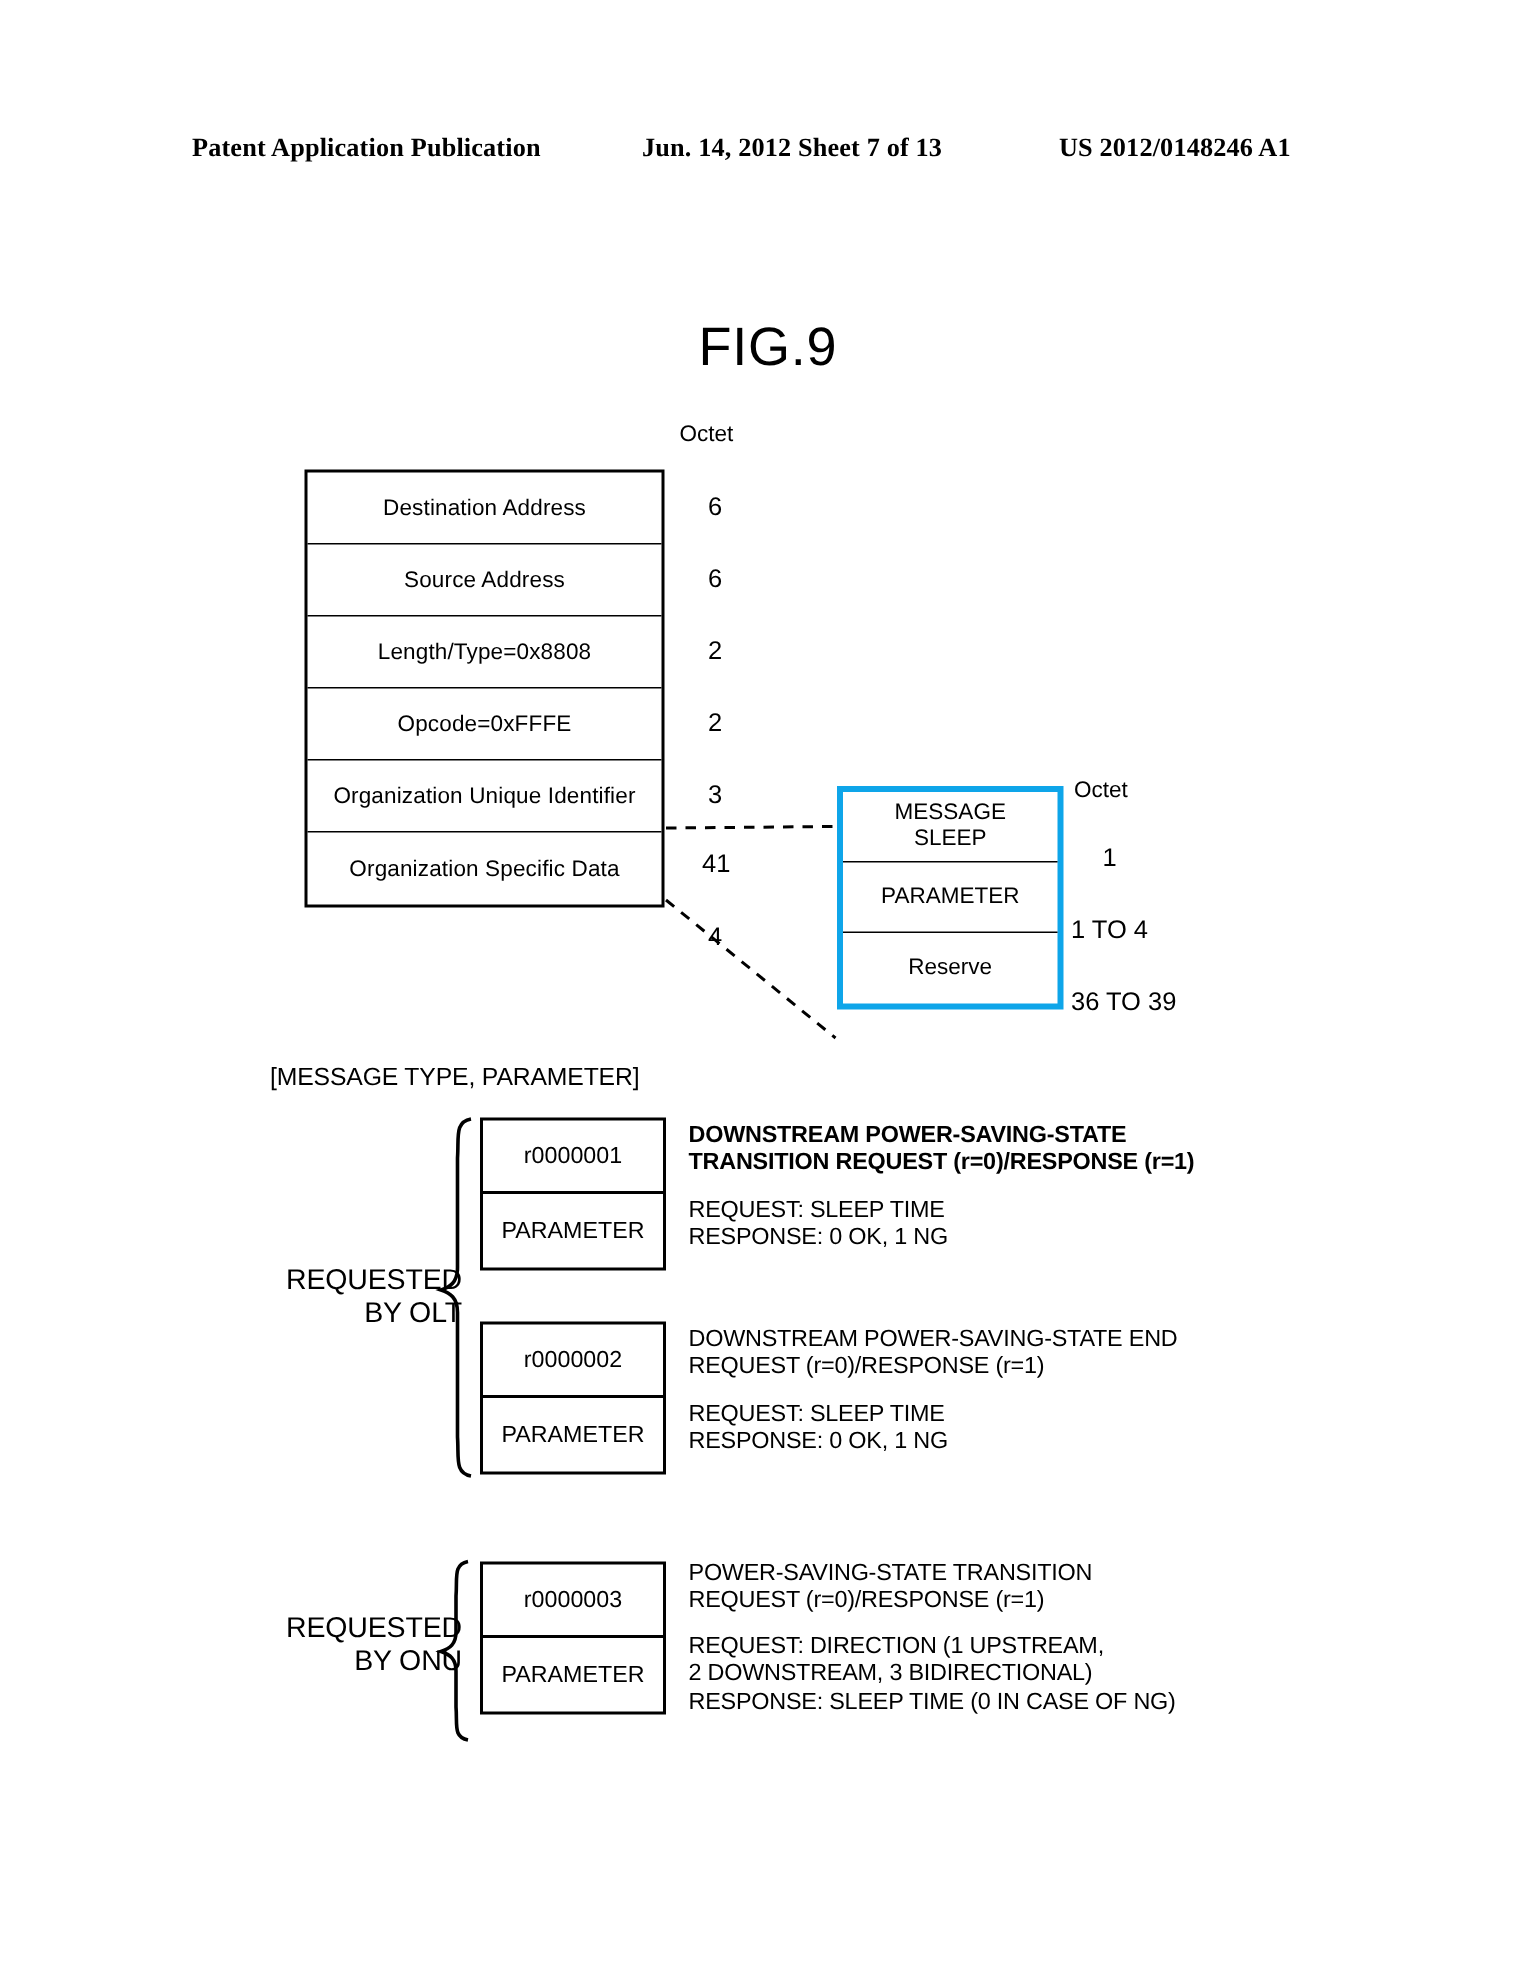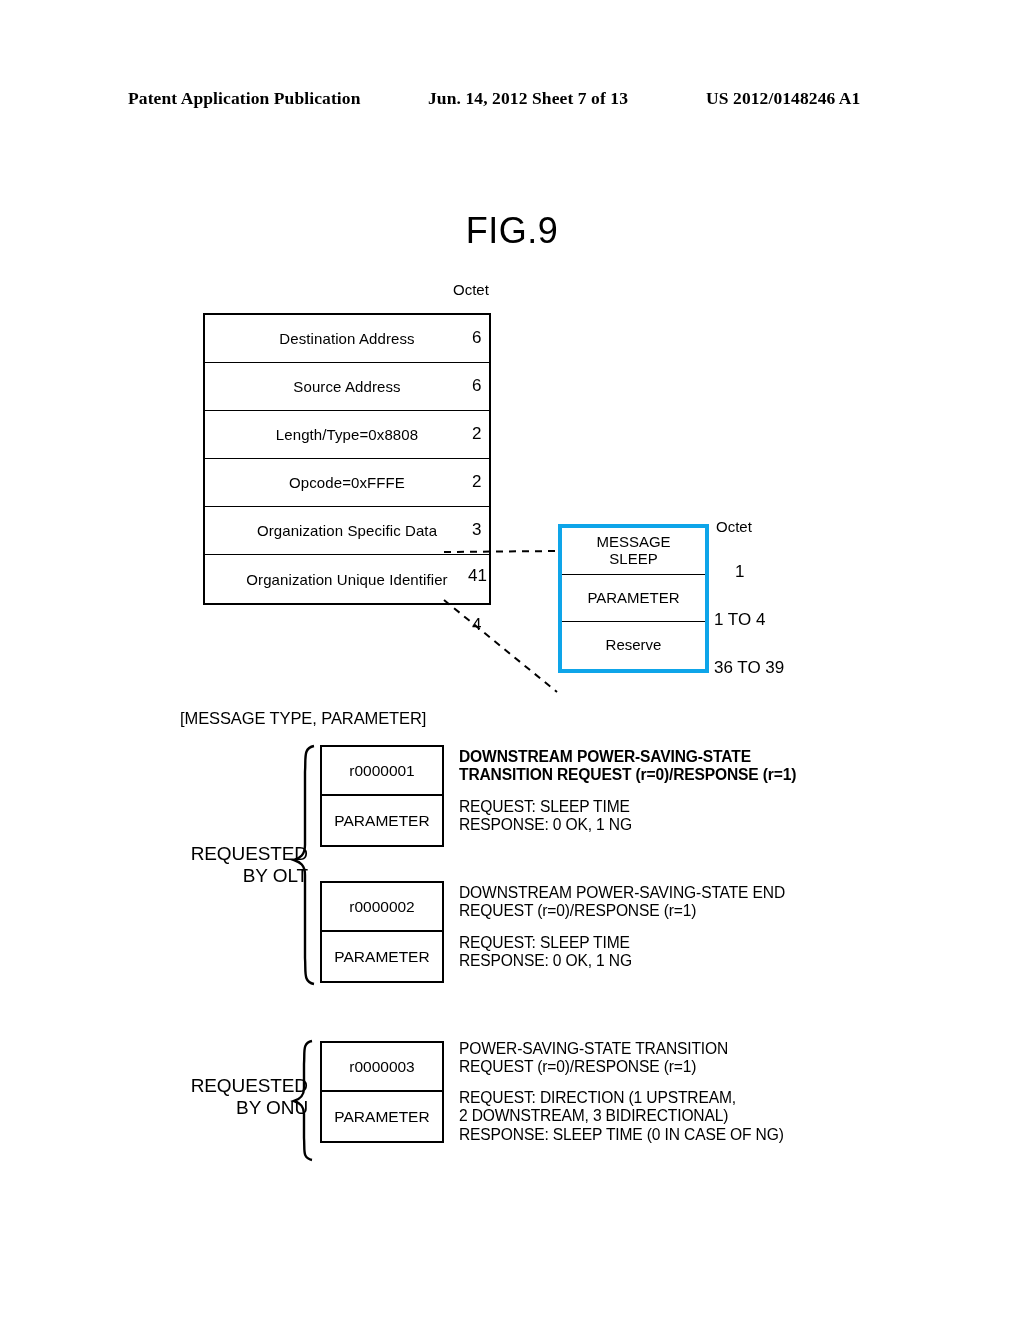--- a/index.html
+++ b/index.html
@@ -45,21 +45,21 @@
 
   
   .abs { position: absolute; }
   .nowrap { white-space: nowrap; }
 
   
   #main-frame-table {
     position: absolute;
     left: 203px;
     top: 313px;
-    width: 288px;
+    width: 240px;
     border: 2px solid #000;
     box-sizing: border-box;
   }
   #main-frame-table .frame-row {
     height: 48px;
     border-bottom: 1.6px solid #000;
     box-sizing: border-box;
     display: flex;
     align-items: center;
     justify-content: center;
@@ -187,24 +187,24 @@
   <div class="frame-row">
     <span>Source Address</span>
   </div>
   <div class="frame-row">
     <span>Length/Type=0x8808</span>
   </div>
   <div class="frame-row">
     <span>Opcode=0xFFFE</span>
   </div>
   <div class="frame-row">
+    <span>Organization Unique Identifier</span>
+  </div>
+  <div class="frame-row">
     <span>Organization Specific Data</span>
-  </div>
-  <div class="frame-row">
-    <span>Organization Unique Identifier</span>
   </div>
 </div>
 
 <div class="abs octet-head nowrap" style="left:453px; top:281px;">Octet</div>
 
 <div class="abs octet-val nowrap" style="left:472px; top:328px;">6</div>
 <div class="abs octet-val nowrap" style="left:472px; top:376px;">6</div>
 <div class="abs octet-val nowrap" style="left:472px; top:424px;">2</div>
 <div class="abs octet-val nowrap" style="left:472px; top:472px;">2</div>
 <div class="abs octet-val nowrap" style="left:472px; top:520px;">3</div>

